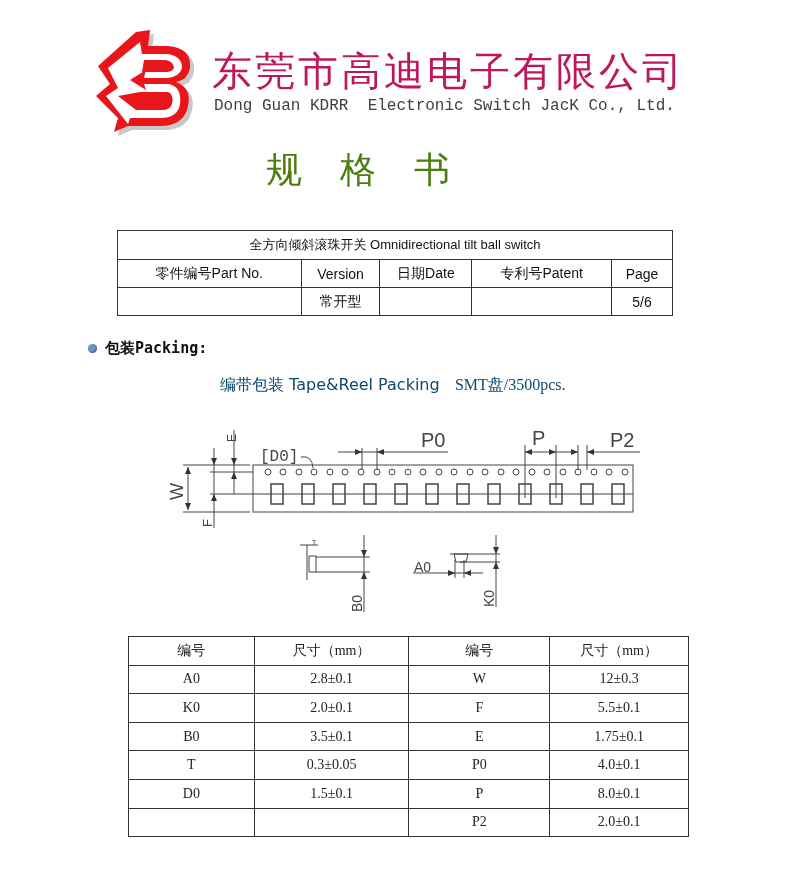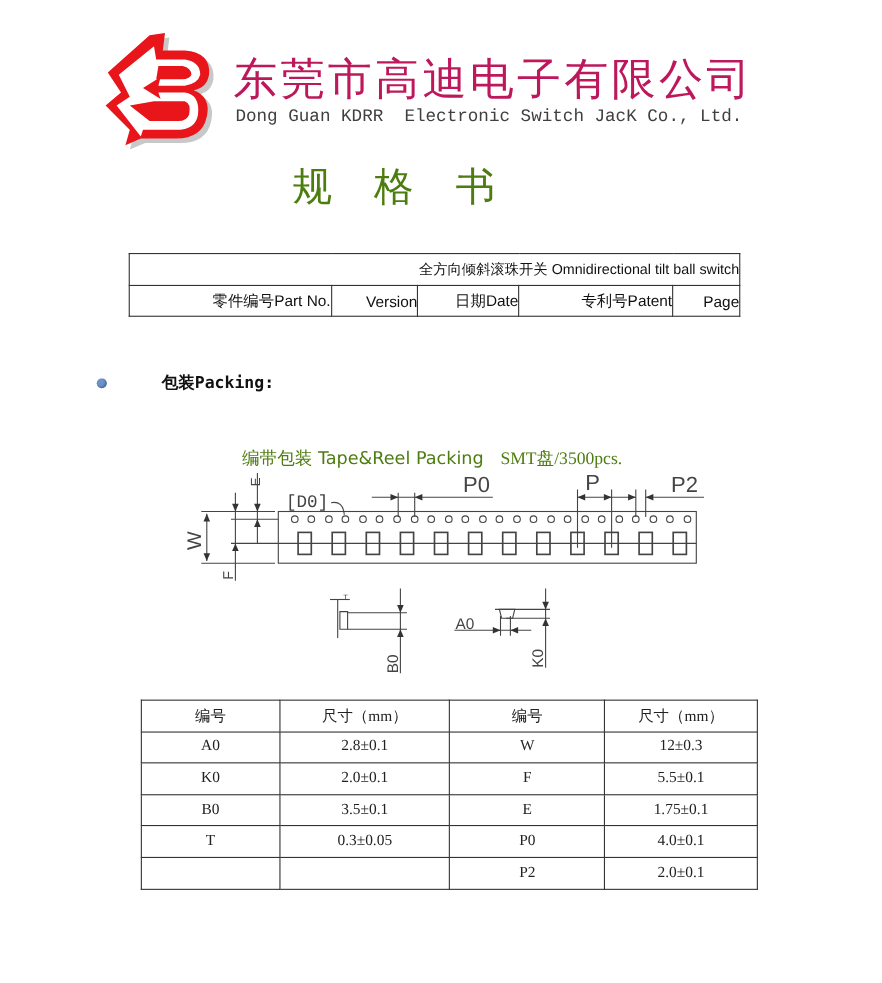--- a/index.html
+++ b/index.html
@@ -5,26 +5,26 @@
   html, body { margin: 0; padding: 0; background: #ffffff; }
   body { width: 802px; height: 894px; position: relative; overflow: hidden; font-family: "DejaVu Sans", sans-serif; color: #111; }
 
   .logo { position: absolute; left: 88px; top: 26px; width: 110px; height: 110px; }
   .company-cn { position: absolute; left: 212px; top: 44px; font-family: "DejaVu Serif", serif; font-size: 40px; letter-spacing: 3px; color: #be185d; white-space: nowrap; }
   .company-en { position: absolute; left: 214px; top: 97px; font-family: "Liberation Mono", monospace; font-size: 16px; color: #404040; white-space: pre; }
   .doc-title { position: absolute; left: 266px; top: 146px; font-size: 36px; color: #4d7c0f; word-spacing: 0; white-space: pre; letter-spacing: 0; }
   .doc-title span { display: inline-block; width: 74px; text-align: left; }
 
   table.info { position: absolute; left: 117px; top: 230px; width: 556px; border-collapse: collapse; font-family: "Liberation Sans", sans-serif; font-size: 14px; }
-  table.info td { border: 1.5px solid #333; text-align: right; height: 27px; padding: 0; }
+  table.info td { border: 1.5px solid #333; text-align: center; height: 27px; padding: 0; }
   table.info tr.r1 td { height: 28px; font-size: 13px; }
 
-  .section-head { position: absolute; left: 88px; top: 339px; font-family: "DejaVu Sans Mono", monospace; font-weight: bold; font-size: 15px; display: flex; align-items: center; gap: 42px; }
+  .section-head { position: absolute; left: 88px; top: 339px; font-family: "DejaVu Sans Mono", monospace; font-weight: bold; font-size: 15px; display: flex; align-items: center; }
   .bullet { width: 9px; height: 9px; border-radius: 50%; background: #6f93c8; margin-right: 8px; box-shadow: inset -1px -1px 2px #3f65a0; }
-  .packing-line { position: absolute; left: 220px; top: 375px; font-size: 16px; white-space: pre; color: #4d7c0f; margin-top: 32px; }
+  .packing-line { position: absolute; left: 220px; top: 375px; font-size: 16px; white-space: pre; color: #0c4a6e; }
   .packing-line .mono { font-family: "Liberation Serif", serif; font-size: 16px; }
 
   .drawing { position: absolute; left: 0; top: 0; }
 
   table.dims { position: absolute; left: 128px; top: 636px; width: 561px; border-collapse: collapse; font-family: "Liberation Serif", serif; font-size: 14px; color: #222; padding-left: 48px; }
   table.dims td { border: 1.5px solid #333; text-align: center; height: 27.6px; padding: 0; }
   table.dims col.c1 { width: 126px; } table.dims col.c2 { width: 155px; }
   table.dims col.c3 { width: 141px; } table.dims col.c4 { width: 139px; }
 </style>
 </head>
@@ -55,20 +55,27 @@
   <tbody>
       <tr class="r1">
         <td colspan="5">全方向倾斜滚珠开关 Omnidirectional tilt ball switch</td>
       </tr>
   <tr>
     <td>零件编号Part No.</td>
     <td>Version</td>
     <td>日期Date</td>
     <td>专利号Patent</td>
     <td>Page</td>
+  </tr>
+  <tr>
+    <td></td>
+    <td>常开型</td>
+    <td></td>
+    <td></td>
+    <td>5/6</td>
   </tr>
 </tbody>
   </table>
 
 <div class="section-head">
   <span class="bullet"></span>
   <span>包装Packing:</span>
 </div>
 <div class="packing-line"><span>编带包装 Tape&amp;Reel Packing</span>   <span class="mono">SMT盘/3500pcs.</span></div>
 
@@ -233,19 +240,25 @@
         <td>E</td>
         <td>1.75±0.1</td>
   </tr>
   <tr>
     <td>T</td>
         <td>0.3±0.05</td>
         <td>P0</td>
         <td>4.0±0.1</td>
   </tr>
   <tr>
+    <td>D0</td>
+        <td>1.5±0.1</td>
+        <td>P</td>
+        <td>8.0±0.1</td>
+  </tr>
+  <tr>
     <td></td>
         <td></td>
         <td>P2</td>
         <td>2.0±0.1</td>
   </tr>
 </tbody>
   </table>
 
 </body></html>

